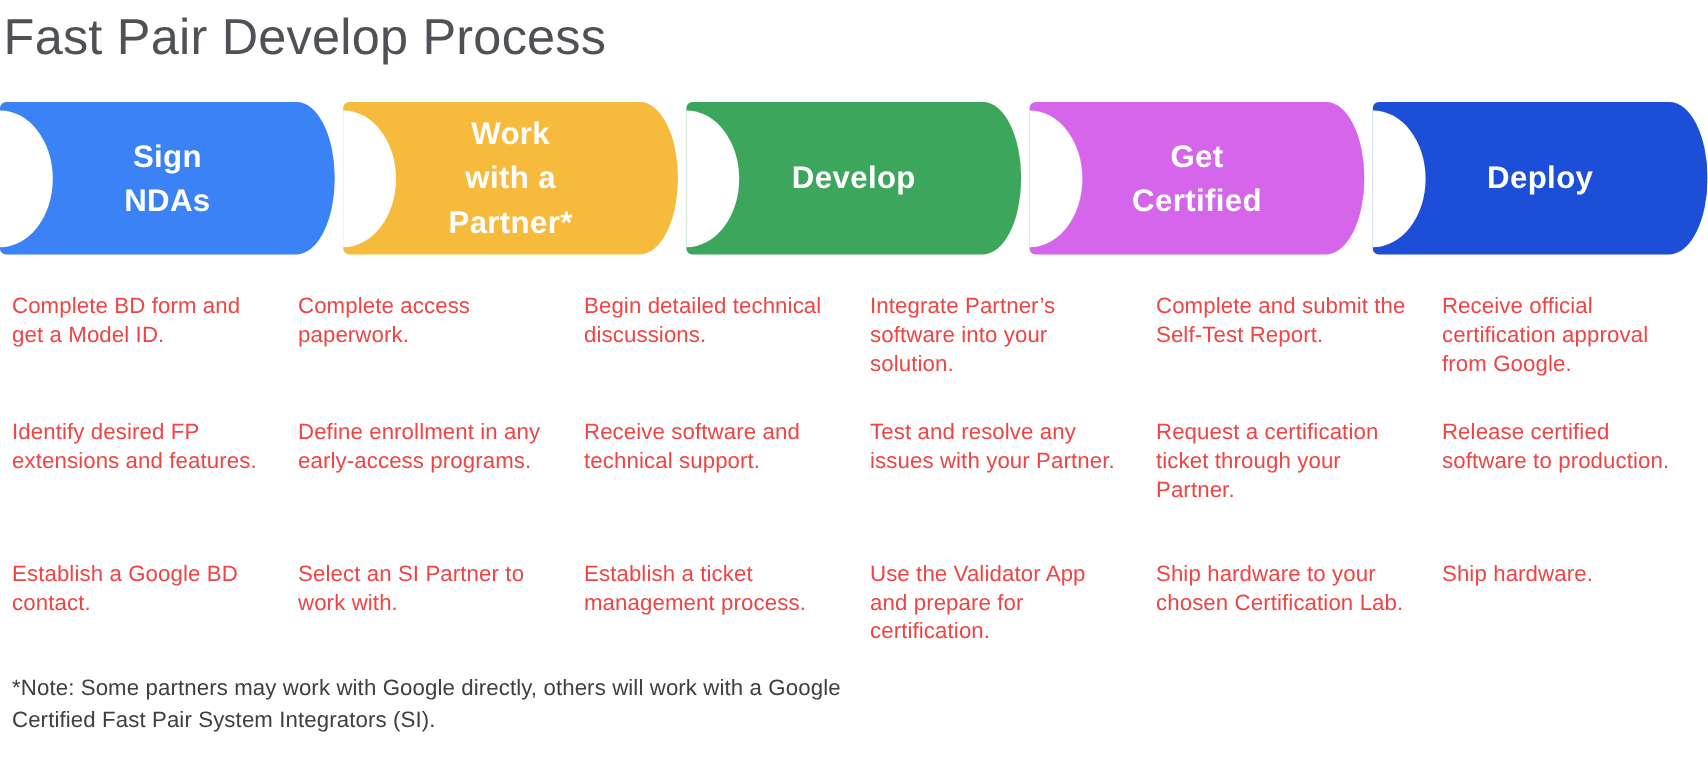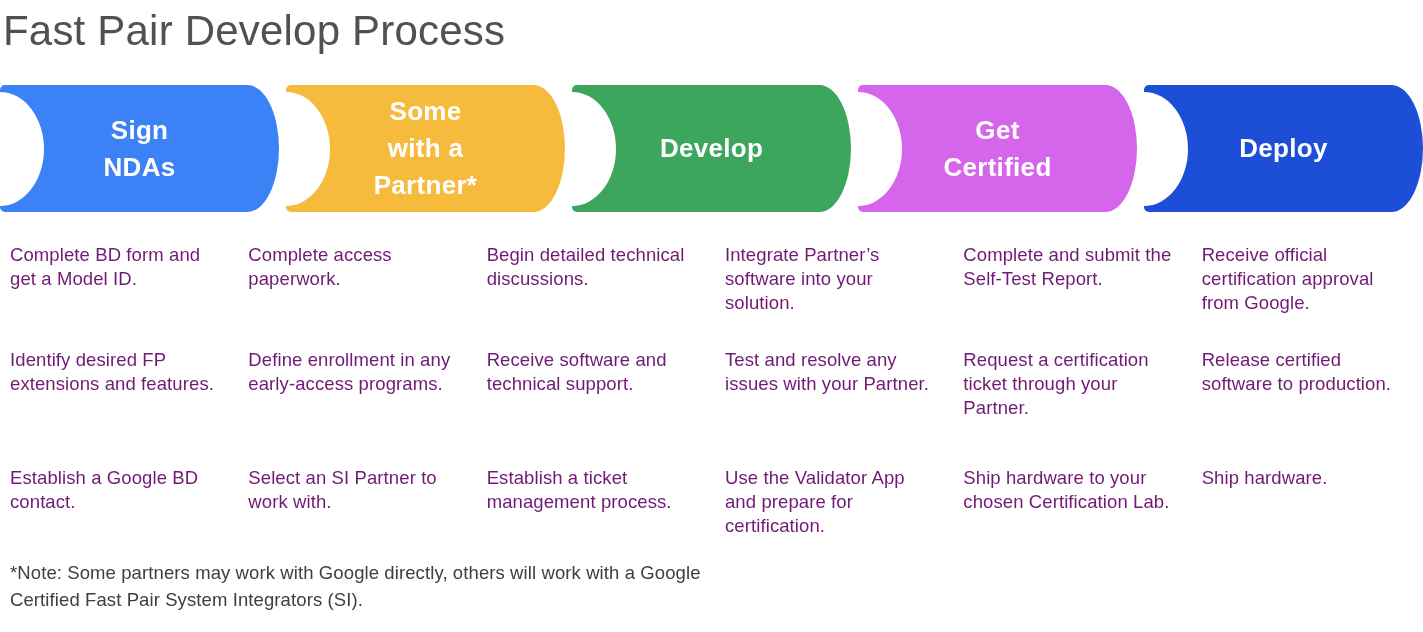--- a/index.html
+++ b/index.html
@@ -73,21 +73,21 @@
   }
   .note-col {
     flex: 1 1 0;
     padding-left: 10px;
     padding-right: 6px;
   }
   .note {
     max-width: 208px;
     font-size: 18.5px;
     line-height: 24px;
-    color: #701a75;
+    color: #ef4444;
     letter-spacing: 0.1px;
   }
   .note:nth-child(1) { height: 105px; }
   .note:nth-child(2) { height: 118px; }
 
   .footnote {
     margin: 21px 0 0 10px;
     max-width: 705px;
     font-size: 18.5px;
     line-height: 27px;
@@ -105,21 +105,21 @@
 
   <div class="stage" style="background: #3b82f6;">
     <div class="stage-label">
           <div>Sign</div>
           <div>NDAs</div>
         </div>
   </div>
 
   <div class="stage" style="background: rgb(246, 186, 60);">
     <div class="stage-label">
-          <div>Some</div>
+          <div>Work</div>
           <div>with a</div>
           <div>Partner*</div>
         </div>
   </div>
 
   <div class="stage" style="background: rgb(60, 167, 92);">
     <div class="stage-label">
           <div>Develop</div>
         </div>
   </div>

